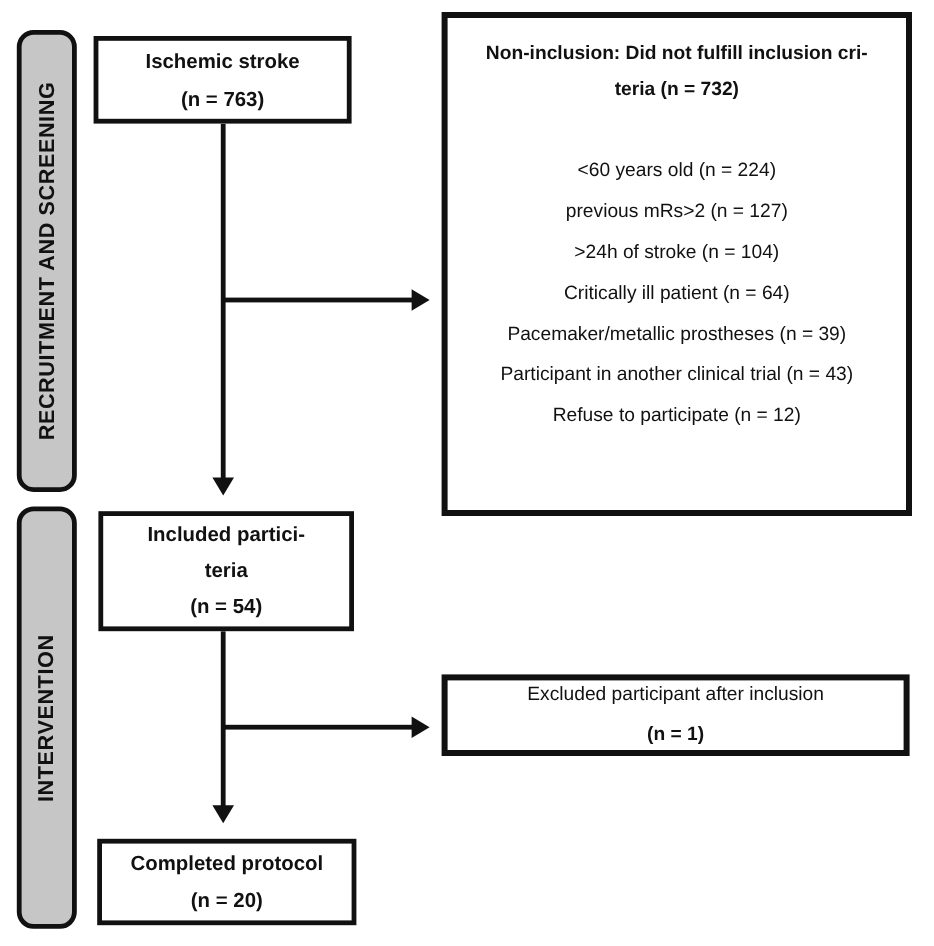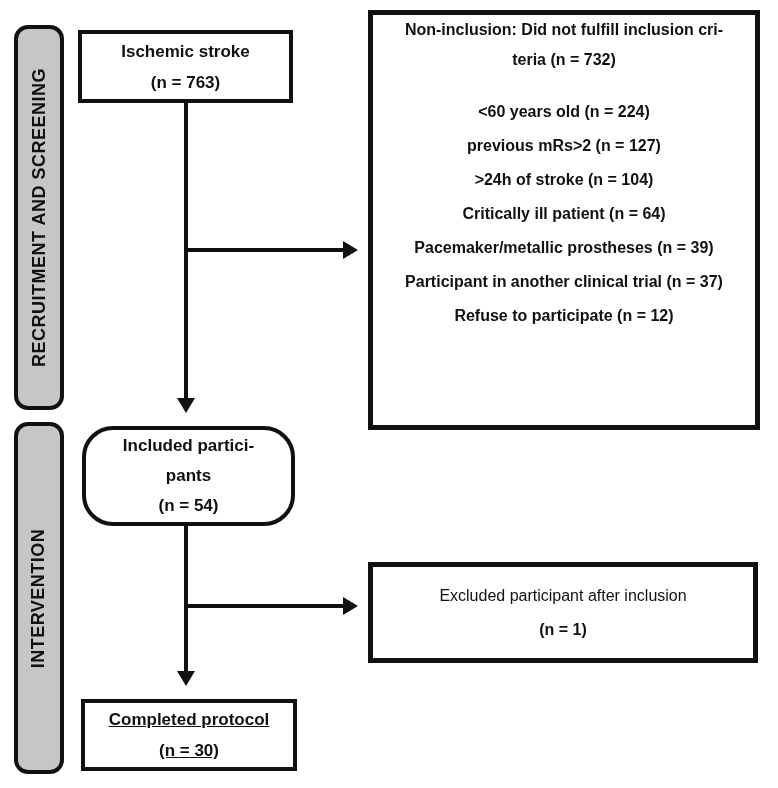--- a/index.html
+++ b/index.html
@@ -46,34 +46,35 @@
     border: 4px solid #111111;
     display: flex;
     flex-direction: column;
     align-items: center;
     justify-content: center;
     text-align: center;
   }
   .fbox .b { font-weight: bold; }
 
   .box-ischemic   { left: 78px;  top: 30px;  width: 215px; height: 73px;  font-size: 17px; line-height: 31px; }
-  .box-included   { left: 82px;  top: 426px; width: 213px; height: 100px; font-size: 17px; line-height: 30px; border-radius: 31px; }
-  .box-completed  { left: 81px;  top: 699px; width: 216px; height: 72px;  font-size: 17px; line-height: 31px; text-decoration: underline; }
+  .box-included   { left: 82px;  top: 426px; width: 213px; height: 100px; font-size: 17px; line-height: 30px; }
+  .box-completed  { left: 81px;  top: 699px; width: 216px; height: 72px;  font-size: 17px; line-height: 31px; }
 
   .box-noninclusion {
     left: 368px; top: 10px; width: 392px; height: 420px;
     border-width: 5px;
     justify-content: flex-start;
+    padding-top: 15px;
     font-size: 16px;
   }
   .box-noninclusion .title { font-weight: bold; line-height: 30px; }
-  .box-noninclusion .reasons { margin-top: 20px; line-height: 34px; font-weight: bold; }
+  .box-noninclusion .reasons { margin-top: 36px; line-height: 34px; font-weight: normal; }
 
   .box-excluded {
-    left: 368px; top: 562px; width: 390px; height: 101px;
+    left: 368px; top: 562px; width: 390px; height: 68px;
     border-width: 5px;
     font-size: 16px; line-height: 34px;
   }
 
   
   .line { position: absolute; background: #111111; }
   .vline { width: 4px; }
   .hline { height: 4px; }
   .v1 { left: 184px; top: 103px; height: 296px; }
   .v2 { left: 184px; top: 526px; height: 147px; }
@@ -126,34 +127,34 @@
     <div class="title">
       <div>Non-inclusion: Did not fulfill inclusion cri-</div>
       <div>teria (n = 732)</div>
     </div>
     <div class="reasons">
       <div>&lt;60 years old (n = 224)</div>
       <div>previous mRs&gt;2 (n = 127)</div>
       <div>&gt;24h of stroke (n = 104)</div>
       <div>Critically ill patient (n = 64)</div>
       <div>Pacemaker/metallic prostheses (n = 39)</div>
-      <div>Participant in another clinical trial (n = 37)</div>
+      <div>Participant in another clinical trial (n = 43)</div>
       <div>Refuse to participate (n = 12)</div>
     </div>
   </div>
 
   <div class="fbox box-included">
     <div class="b">Included partici-</div>
-    <div class="b">pants</div>
+    <div class="b">teria</div>
     <div class="b">(n = 54)</div>
   </div>
 
   <div class="fbox box-excluded">
     <div>Excluded participant after inclusion</div>
     <div class="b">(n = 1)</div>
   </div>
 
   <div class="fbox box-completed">
     <div class="b">Completed protocol</div>
-    <div class="b">(n = 30)</div>
+    <div class="b">(n = 20)</div>
   </div>
 
 </div>
 
 </body></html>

